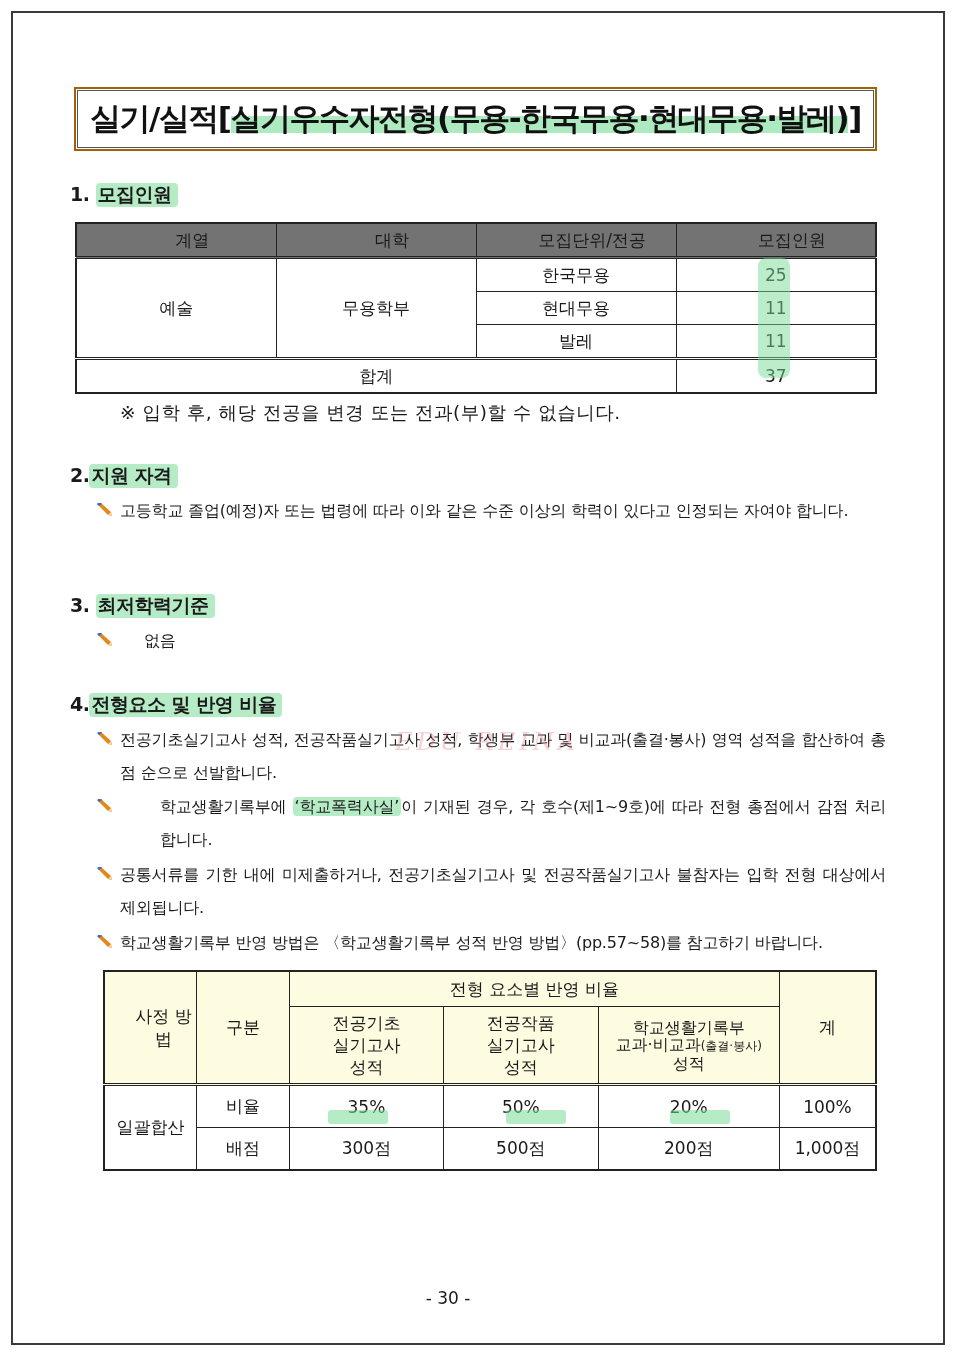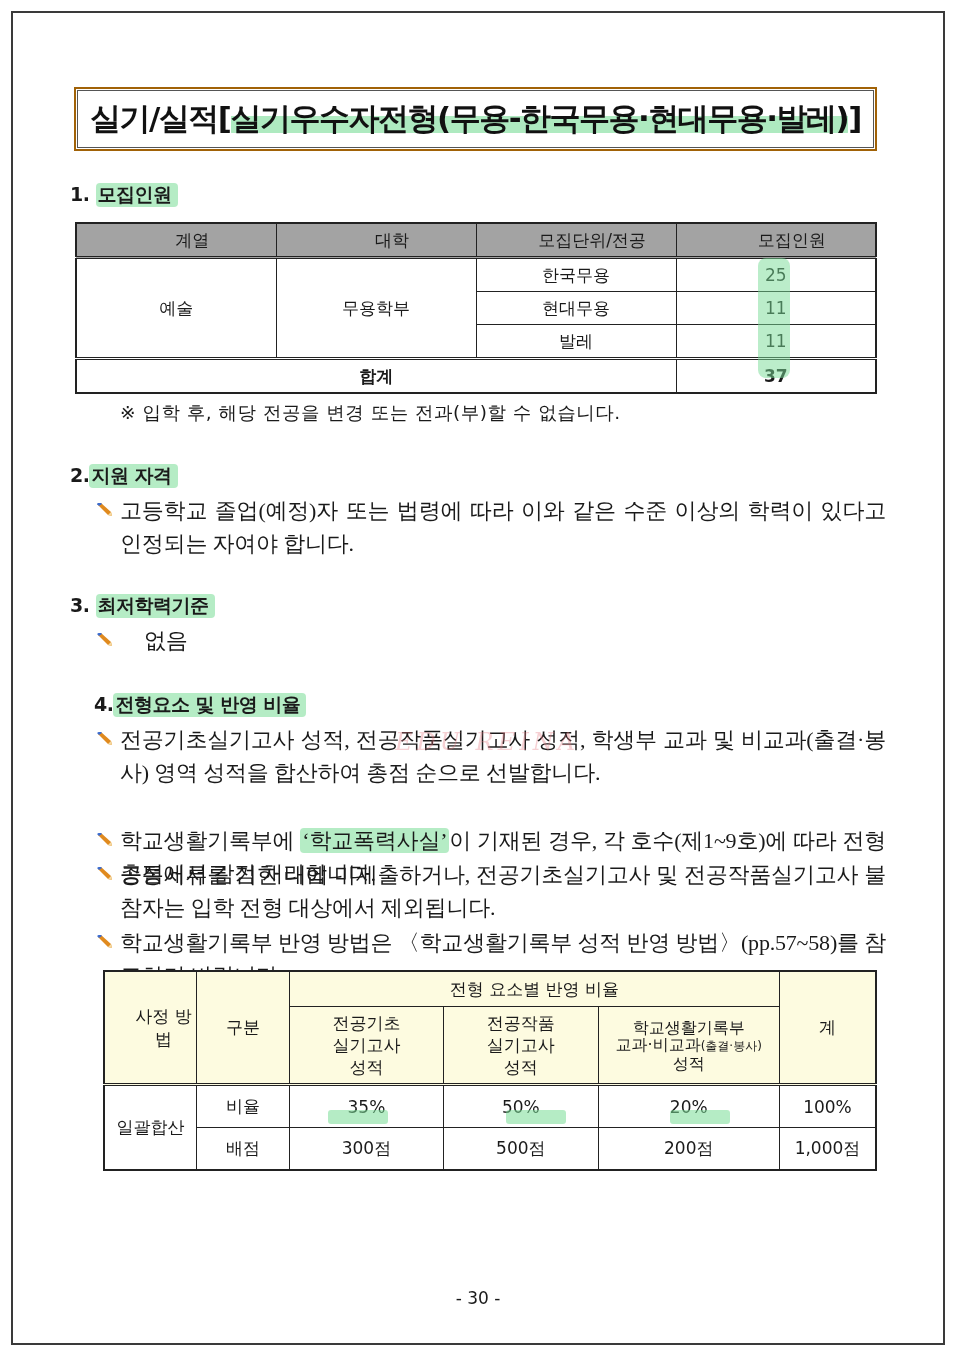--- a/index.html
+++ b/index.html
@@ -3,37 +3,37 @@
 <meta charset="utf-8">
 <style>
   html, body { margin: 0; padding: 0; background: #ffffff; }
   body { width: 960px; height: 1360px; position: relative; font-family: "DejaVu Sans", "Liberation Sans", sans-serif; color: #1a1a1a; overflow: hidden; }
   .page-frame { position: absolute; left: 11px; top: 11px; width: 934px; height: 1334px; border: 2px solid #3a3a3a; box-sizing: border-box; }
   .title-box { position: absolute; left: 74px; top: 87px; width: 803px; height: 64px; border: 2px solid #a16207; box-shadow: inset 0 0 0 1px #fff, inset 0 0 0 2px #555; box-sizing: border-box; display: flex; align-items: center; justify-content: center; }
   .title-text { font-size: 31px; font-weight: bold; letter-spacing: -1.5px; color: #111; position: relative; }
   .hl { background: linear-gradient(to bottom, rgba(120,220,150,0) 45%, rgba(120,220,150,0.6) 45%, rgba(120,220,150,0.6) 92%, rgba(120,220,150,0) 92%); border-radius: 4px; }
   .hl-box { background: rgba(120,220,150,0.55); border-radius: 4px; padding: 0 6px 2px 2px; }
   .section-title { position: absolute; left: 70px; font-size: 19px; font-weight: bold; letter-spacing: -0.5px; }
-  .bullet { position: absolute; left: 96px; width: 790px; font-size: 22px; line-height: 33px; letter-spacing: -0.2px; display: flex; font-family: Liberation Serif, serif; }
+  .bullet { position: absolute; left: 96px; width: 790px; font-size: 16px; line-height: 33px; letter-spacing: -0.2px; display: flex; }
   .bullet .pencil { width: 24px; flex: none; padding-top: 9px; }
   .bullet .btext { flex: 1; text-align: justify; text-align-last: left; }
   .pencil-svg { width: 18px; height: 16px; display: block; }
   table { border-collapse: collapse; position: absolute; }
   td, th { border: 1px solid #222; text-align: center; font-size: 17px; font-weight: normal; padding: 0; }
   .t1 { left: 75px; top: 222px; width: 802px; border: 2px solid #222; }
-  .t1 th { background: #a3a3a3; height: 32px; padding-left: 32px; }
+  .t1 th { background: #737373; height: 32px; padding-left: 32px; }
   .t1 thead tr th { border-bottom: 3px double #222; }
   .t1 td { height: 32px; }
-  .t1 .sum td { border-top: 3px double #222; font-weight: bold; }
+  .t1 .sum td { border-top: 3px double #222; }
   .t2 { left: 103px; top: 970px; width: 774px; border: 2px solid #222; }
   .t2 th { background: #fdfbe0; margin-top: 48px; }
   .t2 .sub th { border-bottom: 3px double #222; height: 76px; line-height: 22px; }
   .t2 td { height: 41px; }
   .note { position: absolute; left: 120px; top: 400px; font-size: 18.5px; letter-spacing: 0.5px; }
-  .page-num { position: absolute; left: 0; width: 896px; top: 1288px; text-align: center; font-size: 17px; margin-left: 30px; }
+  .page-num { position: absolute; left: 0; width: 896px; top: 1288px; text-align: center; font-size: 17px; }
   .watermark { position: absolute; left: 395px; top: 728px; font-family: "DejaVu Serif", serif; font-style: italic; font-size: 24px; color: rgba(230,120,130,0.35); letter-spacing: 4px; pointer-events: none; }
   .num-hl { display: inline-block; background: rgba(120,220,150,0.55); border-radius: 3px; width: 60px; height: 14px; position: absolute; }
   .small { font-size: 12px; }
 </style>
 </head>
 <body>
 
 <div class="page-frame"></div>
 
 <div class="title-box">
@@ -104,37 +104,37 @@
   <span class="pencil">
       <svg class="pencil-svg" viewBox="0 0 18 16">
         <path d="M2 2 L12 12 L16 13 L15 9 L5 0 Z" fill="#e08a1e"></path>
         <path d="M1 1 L4 -1 L6 1 L3 3 Z" fill="#3b6ccf"></path>
         <path d="M12 12 L16 13 L15 9 Z" fill="#f5d9a0"></path>
       </svg>
     </span>
   <span class="btext">없음</span>
 </div>
 
-<div class="section-title" style="top:692px;margin-left:24px;">
+<div class="section-title" style="top:692px;">
   <span>4.</span><span class="hl-box">전형요소 및 반영 비율</span>
 </div>
 
 <div class="bullet" style="top:723px;">
   <span class="pencil">
       <svg class="pencil-svg" viewBox="0 0 18 16">
         <path d="M2 2 L12 12 L16 13 L15 9 L5 0 Z" fill="#e08a1e"></path>
         <path d="M1 1 L4 -1 L6 1 L3 3 Z" fill="#3b6ccf"></path>
         <path d="M12 12 L16 13 L15 9 Z" fill="#f5d9a0"></path>
       </svg>
     </span>
   <span class="btext">전공기초실기고사 성적, 전공작품실기고사 성적, 학생부 교과 및 비교과(출결·봉사) 영역 성적을 합산하여 총점 순으로 선발합니다.</span>
 </div>
 <div class="watermark">EDU REINA</div>
 
-<div class="bullet" style="top:824px;">
+<div class="bullet" style="top:790px;gap:40px;">
   <span class="pencil">
       <svg class="pencil-svg" viewBox="0 0 18 16">
         <path d="M2 2 L12 12 L16 13 L15 9 L5 0 Z" fill="#e08a1e"></path>
         <path d="M1 1 L4 -1 L6 1 L3 3 Z" fill="#3b6ccf"></path>
         <path d="M12 12 L16 13 L15 9 Z" fill="#f5d9a0"></path>
       </svg>
     </span>
   <span class="btext"><span>학교생활기록부에 </span><span class="hl-box" style="padding:0 2px;">‘학교폭력사실’</span><span>이 기재된 경우, 각 호수(제1~9호)에 따라 전형 총점에서 감점 처리합니다.</span></span>
 </div>
 

